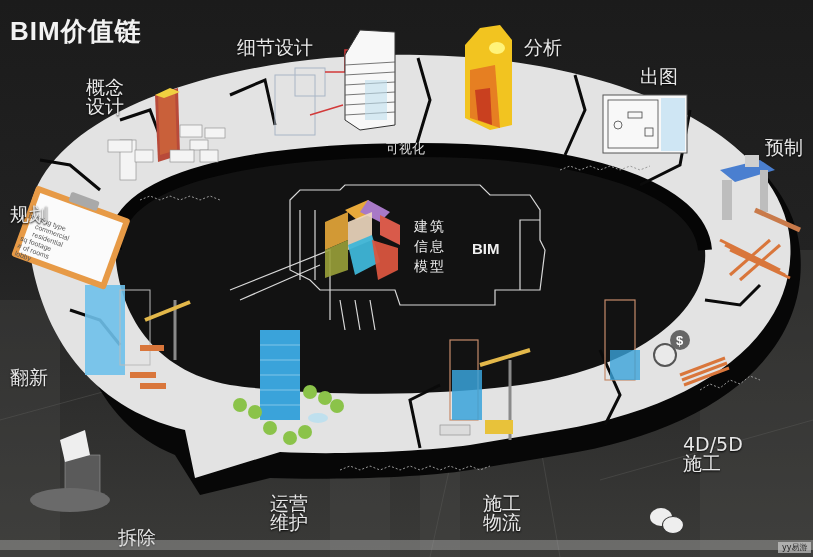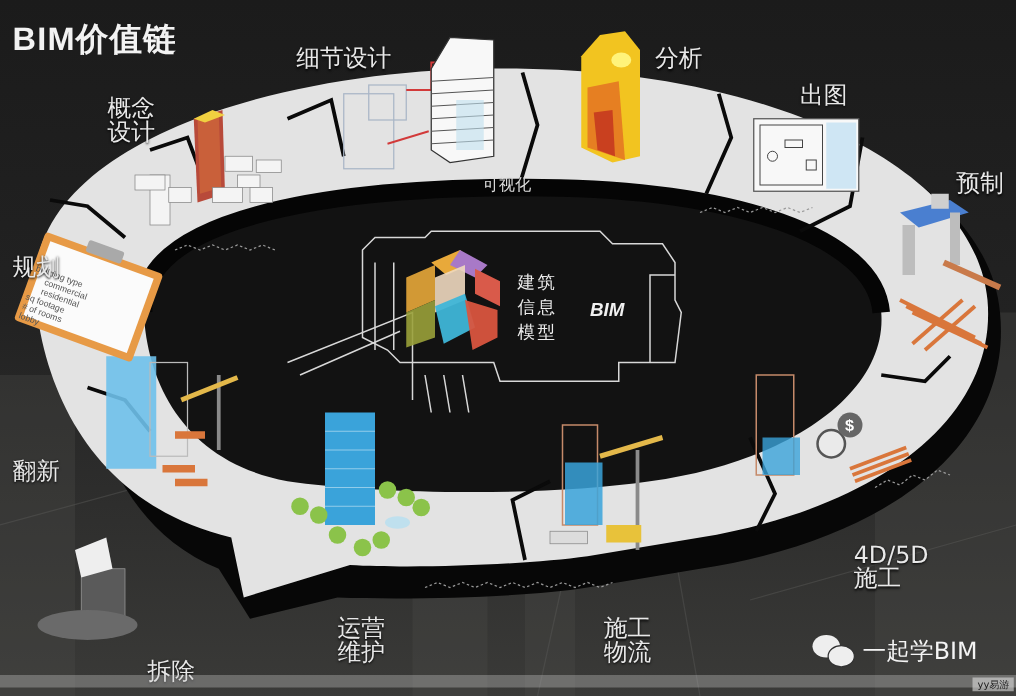--- a/index.html
+++ b/index.html
@@ -322,24 +322,23 @@
   <div>规划</div>
 </div>
 
 <div class="label small" style="left:386px; top:139px;">可视化</div>
 
 <div class="center-label" style="left:414px; top:216px;">
   <div>建筑</div>
   <div>信息</div>
   <div>模型</div>
 </div>
-<div class="bim-label" style="left:472px; top:240px;font-style:italic;">BIM</div>
+<div class="bim-label" style="left:472px; top:240px;">BIM</div>
 
 <div class="bottom-bar"></div>
 
 <div class="watermark">
   <div class="wechat">
     <div class="b1"></div>
       <div class="b2"></div>
   </div>
-  <span>一起学BIM</span>
 </div>
 <div class="credit">yy易游</div>
 
 </body></html>

